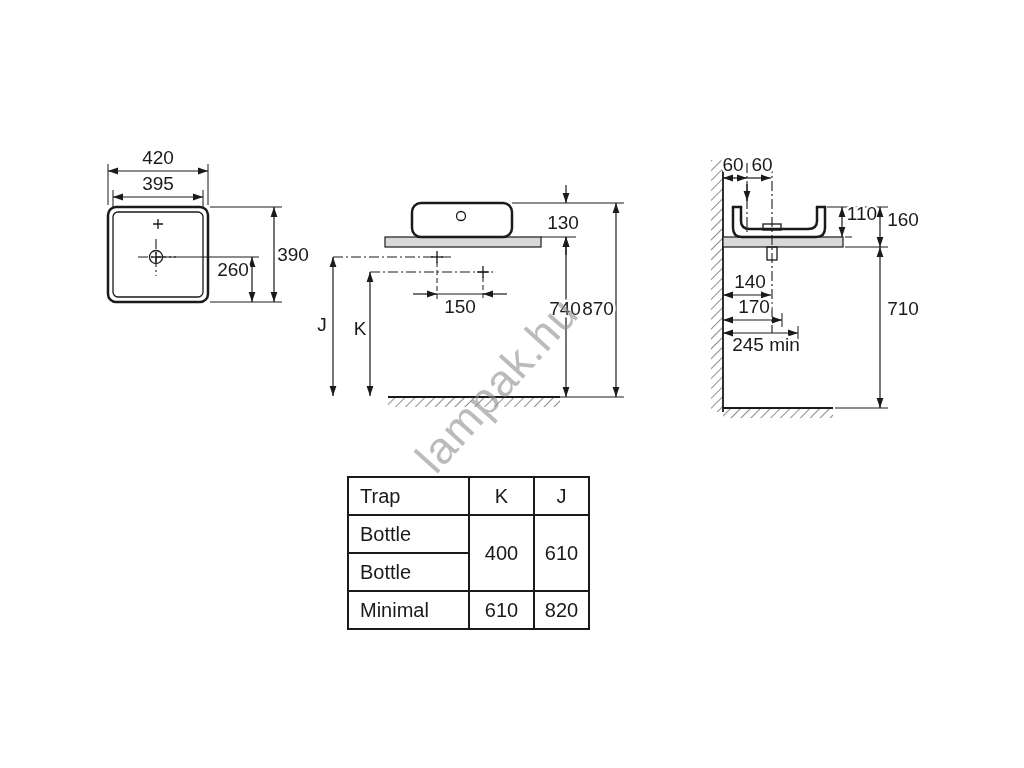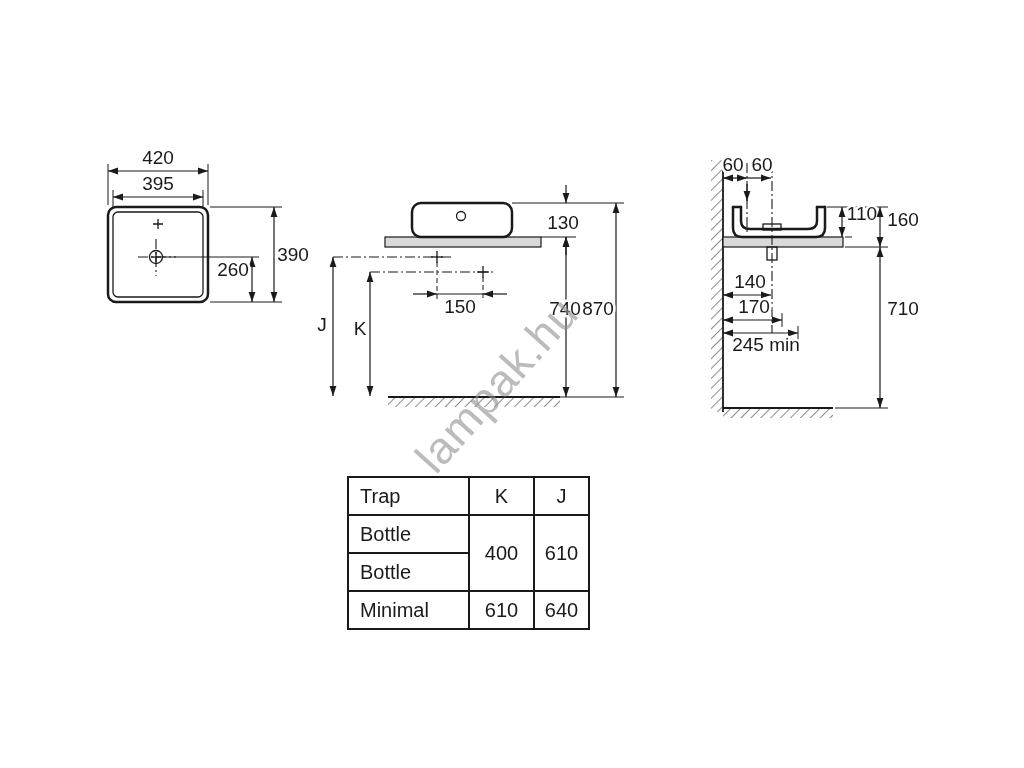--- a/index.html
+++ b/index.html
@@ -232,20 +232,20 @@
     <td class="name">Bottle</td>
     <td class="vk" rowspan="2">400</td>
     <td class="vj" rowspan="2">610</td>
   </tr>
   <tr>
     <td class="name">Bottle</td>
   </tr>
   <tr>
     <td class="name">Minimal</td>
     <td class="vk">610</td>
-    <td class="vj">640</td>
+    <td class="vj">820</td>
   </tr>
 </tbody>
     </table>
 
 <div id="watermark">lampak.hu</div>
 
 </div>
 
 </body></html>

